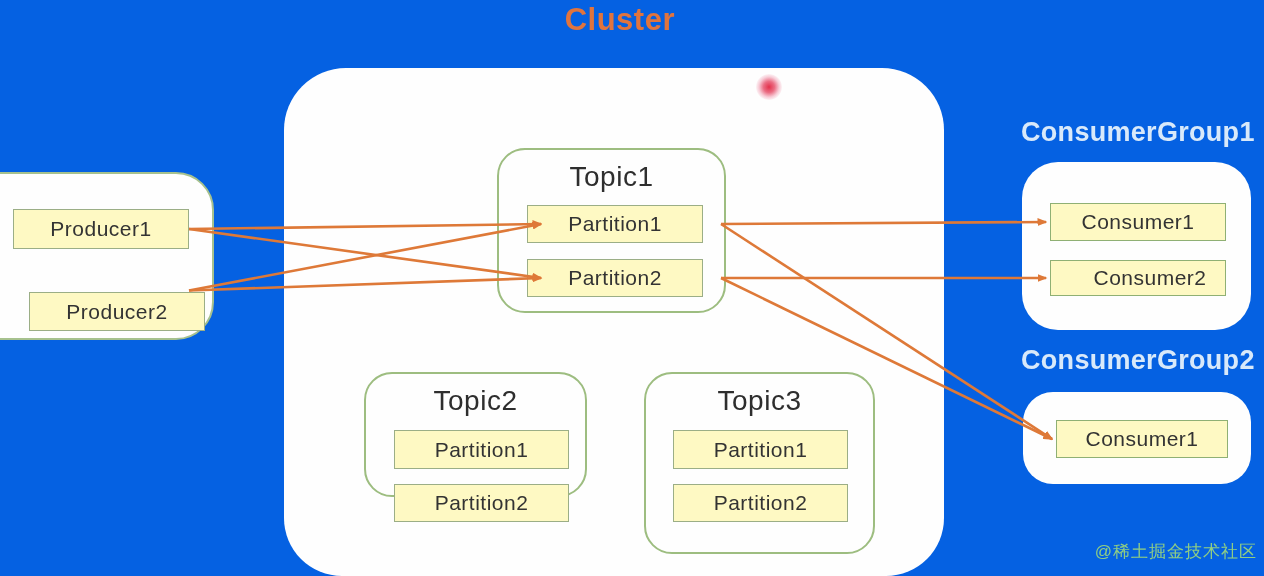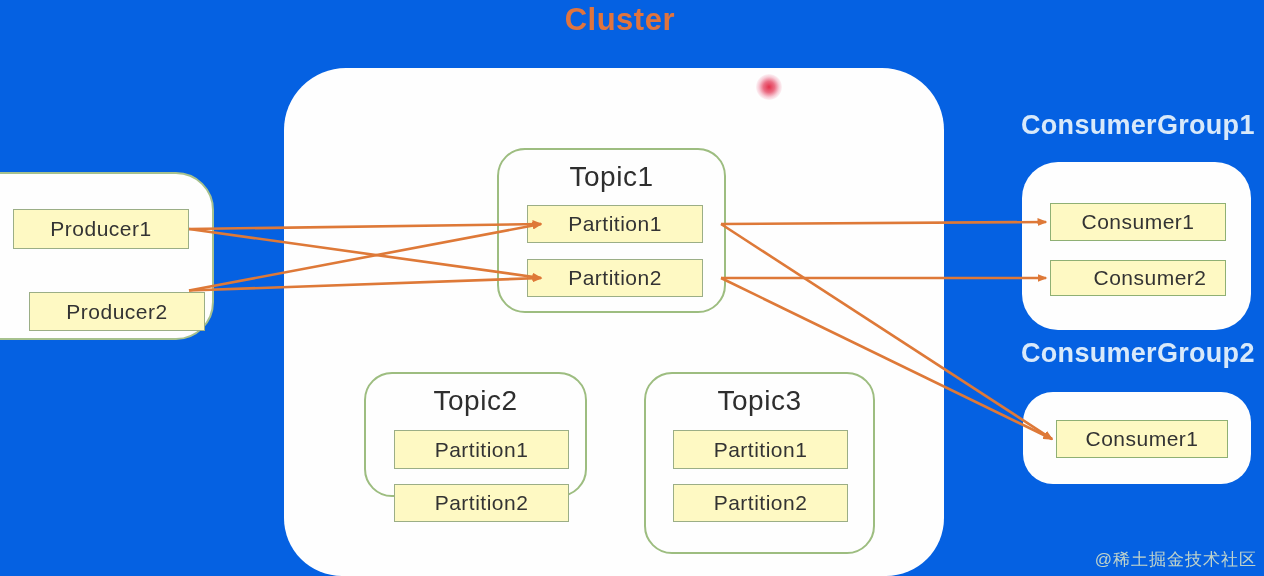--- a/index.html
+++ b/index.html
@@ -24,20 +24,21 @@
     color: #E0743E;
     letter-spacing: 0.5px;
   }
   .cg-title {
     position: absolute;
     font-size: 27px;
     font-weight: 600;
     color: #D8E9FA;
     letter-spacing: 0.3px;
     white-space: nowrap;
+    margin-top: 7px;
   }
   #cg1-title { left: 1021px; top: 110px; }
   #cg2-title { left: 1021px; top: 338px; }
 
   
   .white-rounded {
     position: absolute;
     background: #FEFEFE;
   }
   .cluster-box {
@@ -132,23 +133,23 @@
     background: radial-gradient(circle,
       rgba(226,38,66,0.95) 0%,
       rgba(228,60,90,0.75) 30%,
       rgba(235,110,140,0.35) 55%,
       rgba(235,110,140,0) 75%);
   }
 
   
   .watermark {
     position: absolute;
-    right: 7px; bottom: 5px;
+    right: 7px; bottom: 13px;
     font-size: 17px;
-    color: #fef9c3;
+    color: #bef264;
     opacity: 0.75;
     letter-spacing: 1px;
   }
 </style>
 </head>
 <body>
 
 <div class="canvas">
 
   <div class="cluster-title">Cluster</div>

